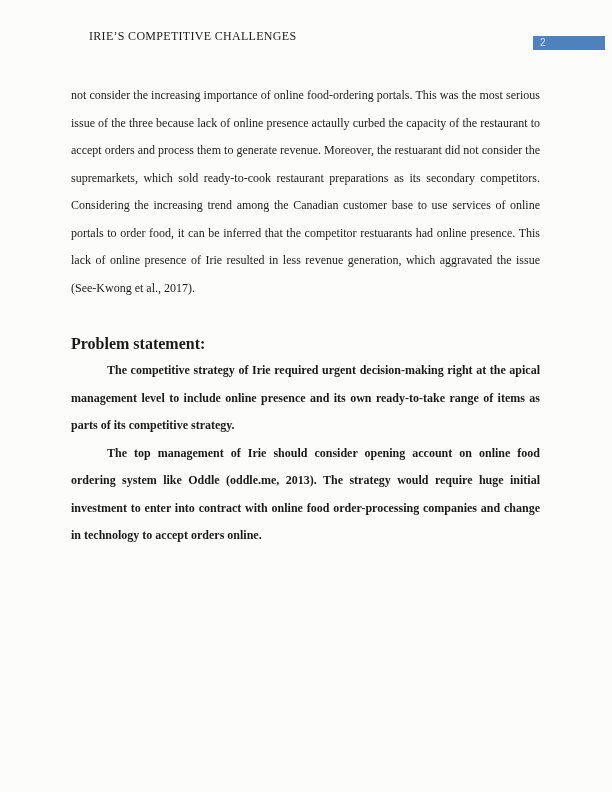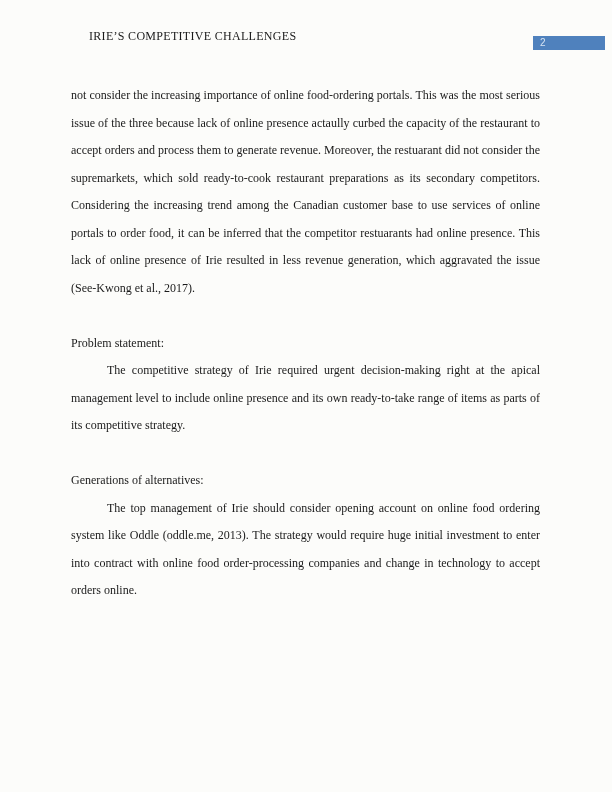--- a/index.html
+++ b/index.html
@@ -49,25 +49,26 @@
     font-size: 12px;
     line-height: 27.5px;
     margin-top: 24px;
   }
   .para {
     margin: 0;
     text-align: justify;
   }
   .para.indent {
     text-indent: 36px;
+    font-weight: bold;
   }
   .heading {
     margin: 27.5px 0 0 0;
-    font-weight: 400;
-    font-size: 12px;
+    font-weight: 700;
+    font-size: 16px;
     line-height: 27.5px;
     text-align: left;
   }
 </style>
 </head>
 <body>
 
 <div class="sheet">
 
   <div class="running-head">IRIE’S COMPETITIVE CHALLENGES</div>
@@ -77,20 +78,19 @@
   </div>
 
   <div class="body-text">
 
     <p class="para">not consider the increasing importance of online food-ordering portals. This was the most serious issue of the three because lack of online presence actaully curbed the capacity of the restaurant to accept orders and process them to generate revenue. Moreover, the restuarant did not consider the supremarkets, which sold ready-to-cook restaurant preparations as its secondary competitors. Considering the increasing trend among the Canadian customer base to use services of online portals to order food, it can be inferred that the competitor restuarants had online presence. This lack of online presence of Irie resulted in less revenue generation, which aggravated the issue (See-Kwong et al., 2017).</p>
 
     <p class="heading">Problem statement:</p>
 
     <p class="para indent">The competitive strategy of Irie required urgent decision-making right at the apical management level to include online presence and its own ready-to-take range of items as parts of its competitive strategy.</p>
 
-    <p class="heading">Generations of alternatives:</p>
 
 
 
     <p class="para indent">The top management of Irie should consider opening account on online food ordering system like Oddle (oddle.me, 2013). The strategy would require huge initial investment to enter into contract with online food order-processing companies and change in technology to accept orders online.</p>
 
   </div>
 </div>
 
 </body></html>

